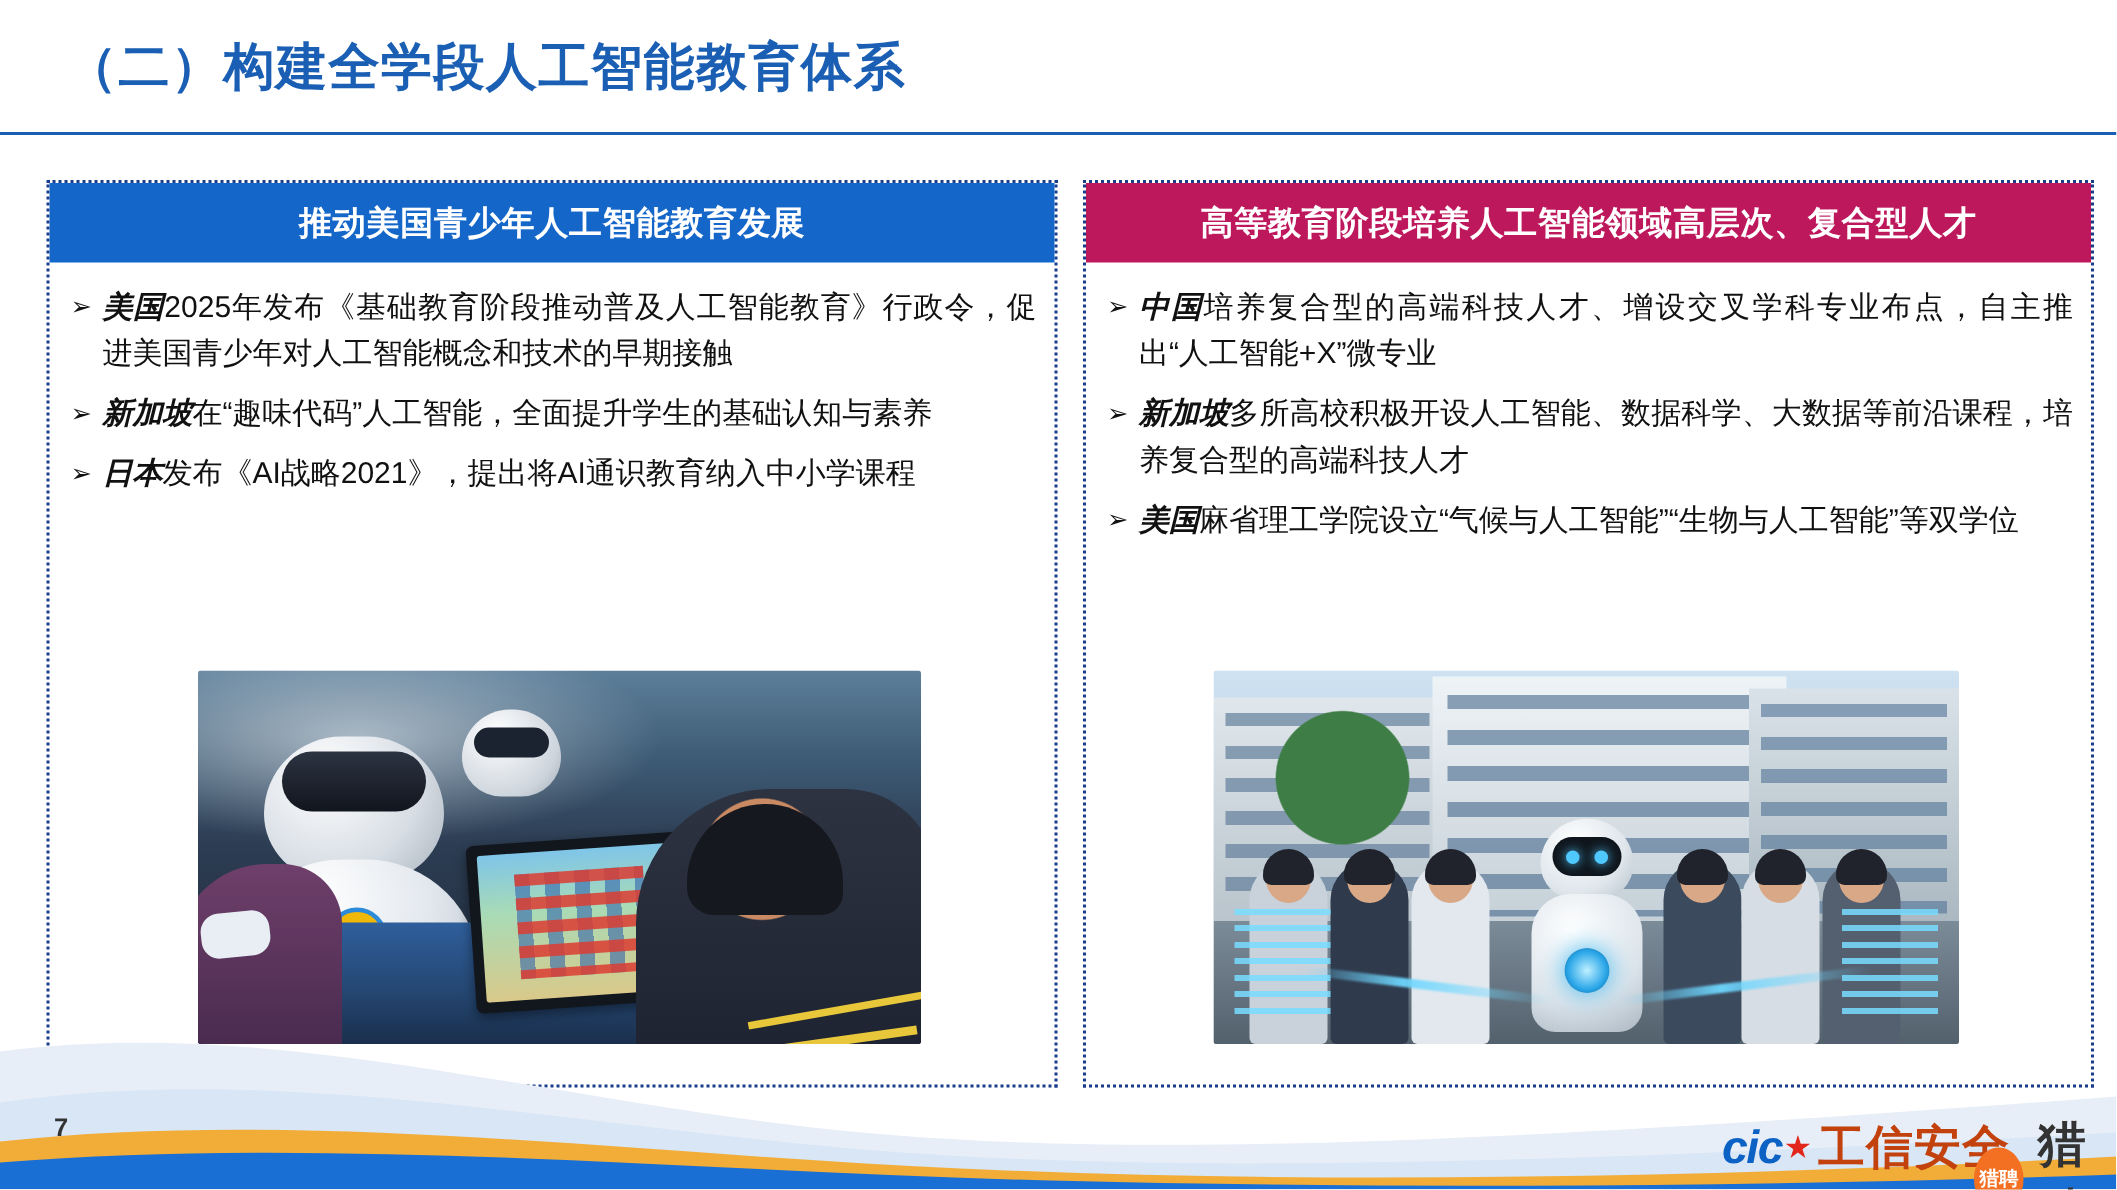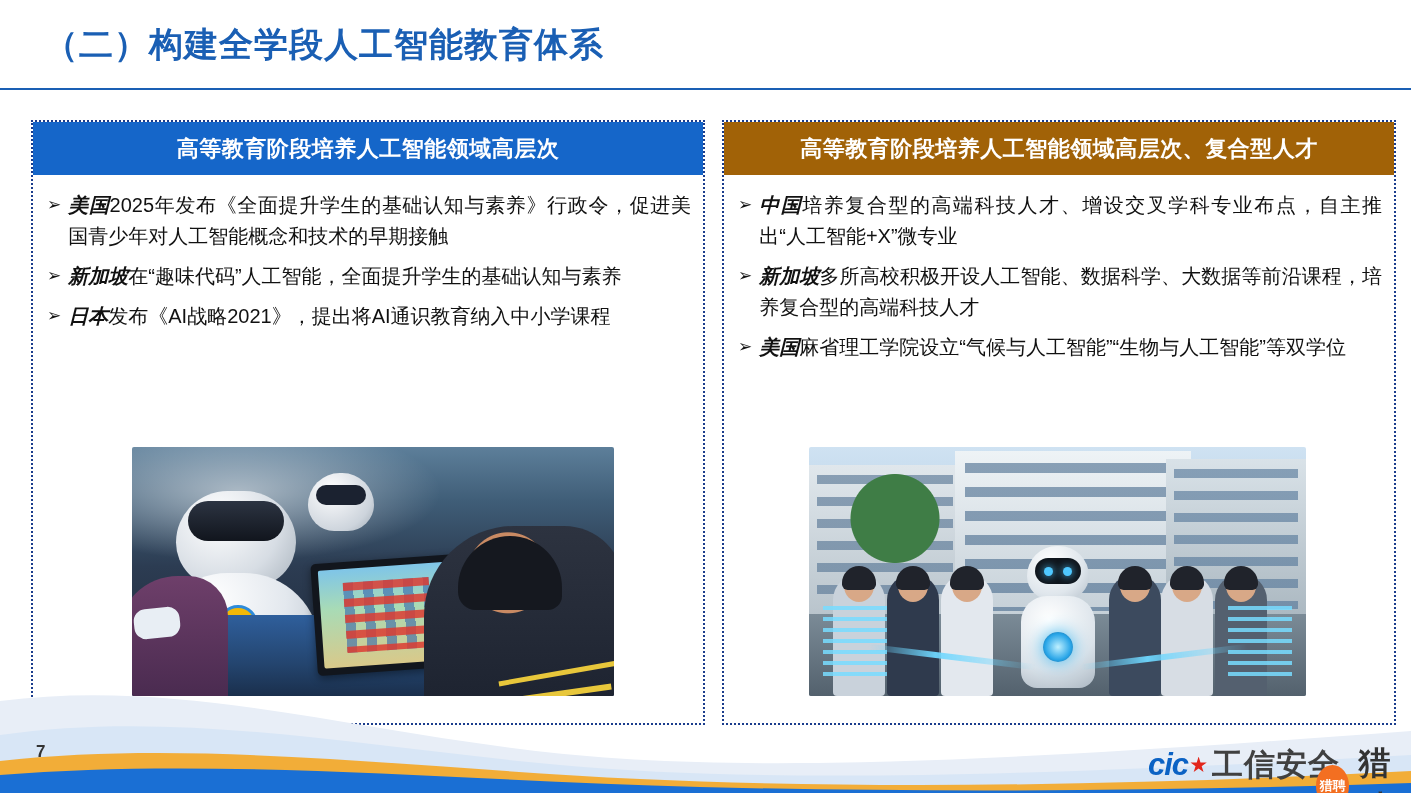--- a/index.html
+++ b/index.html
@@ -67,21 +67,21 @@
     top: 0;
     width: 100%;
     height: 53px;
     background: #1a6fd4;
     display: flex;
     align-items: center;
     justify-content: center;
     box-sizing: border-box;
   }
   .panel-header-left { background: #1566c9; }
-  .panel-header-right { background: #a16207; }
+  .panel-header-right { background: #be185d; }
   .panel-header span {
     color: #ffffff;
     font-size: 22px;
     font-weight: bold;
     letter-spacing: 0.5px;
     white-space: nowrap;
   }
 
   .bullets {
     position: absolute;
@@ -360,21 +360,21 @@
   .cic-mark {
     font-size: 31px; font-weight: bold; color: #0b62c4;
     font-style: italic; letter-spacing: -1px;
   }
   .cic-star {
     width: 17px; height: 17px; margin: 0 5px 0 2px;
     background: #e2261c;
     clip-path: polygon(50% 0%, 61% 35%, 98% 35%, 68% 57%, 79% 91%, 50% 70%, 21% 91%, 32% 57%, 2% 35%, 39% 35%);
   }
   .cic-text {
-    font-size: 31px; font-weight: bold; color: #404040; letter-spacing: 1px;
+    font-size: 31px; font-weight: bold; color: #c2410c; letter-spacing: 1px;
   }
   .logo-lp {
     position: absolute;
     left: 1316px; top: 742px;
     display: flex; align-items: center;
   }
   .lp-badge {
     width: 42px; height: 42px; border-radius: 50%;
     background: #f36f21;
     display: flex; align-items: center; justify-content: center;
@@ -388,27 +388,27 @@
 </head>
 <body>
 
 <div class="slide">
 
   <div class="title">（二）构建全学段人工智能教育体系</div>
   <div class="title-rule"></div>
 
   <div class="panel panel-left">
     <div class="panel-header panel-header-left">
-      <span>高等教育阶段培养人工智能领域高层次</span>
+      <span>推动美国青少年人工智能教育发展</span>
     </div>
 
     <div class="bullets">
       <div class="bullet">
         <span class="bullet-marker">➢</span>
-        <span class="bullet-text"><b>美国</b><span>2025年发布《全面提升学生的基础认知与素养》行政令，促进美国青少年对人工智能概念和技术的早期接触</span></span>
+        <span class="bullet-text"><b>美国</b><span>2025年发布《基础教育阶段推动普及人工智能教育》行政令，促进美国青少年对人工智能概念和技术的早期接触</span></span>
       </div>
       <div class="bullet">
         <span class="bullet-marker">➢</span>
         <span class="bullet-text"><b>新加坡</b><span>在“趣味代码”人工智能，全面提升学生的基础认知与素养</span></span>
       </div>
       <div class="bullet">
         <span class="bullet-marker">➢</span>
         <span class="bullet-text"><b>日本</b><span>发布《AI战略2021》，提出将AI通识教育纳入中小学课程</span></span>
       </div>
     </div>

